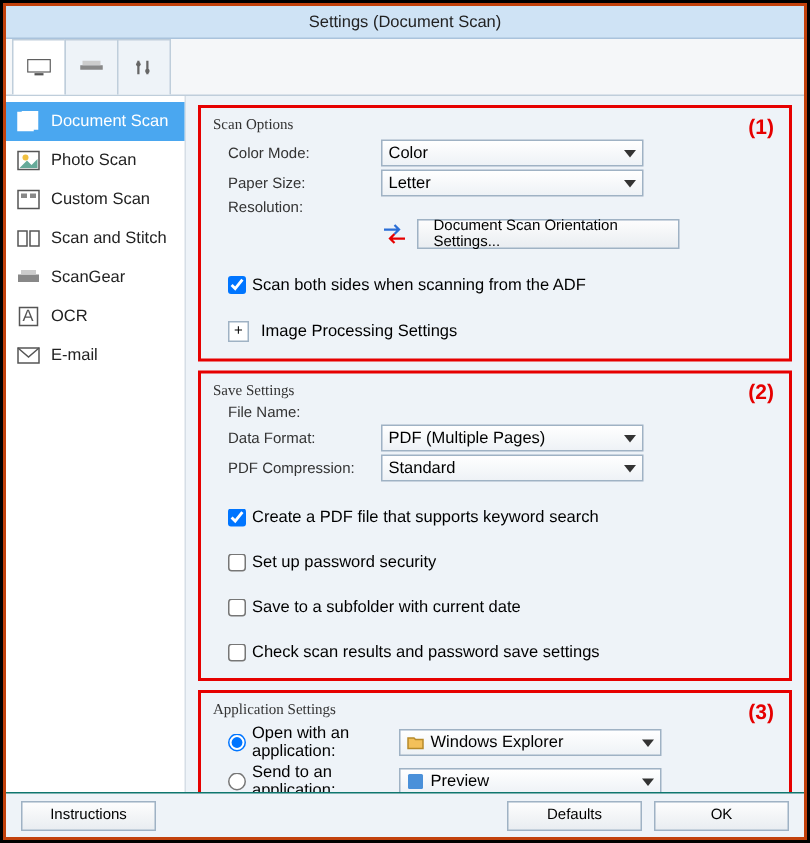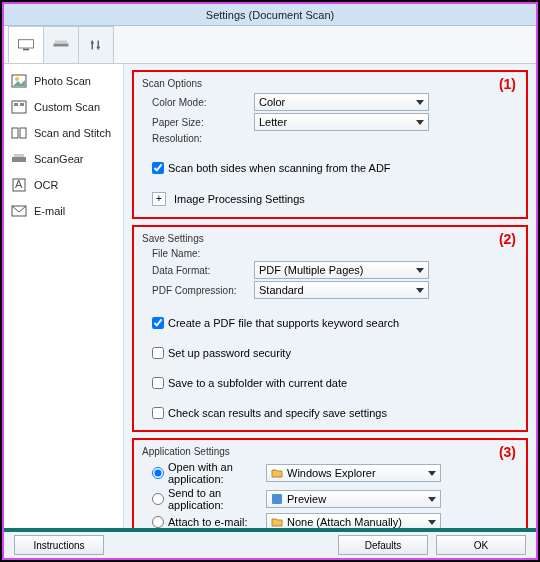--- a/index.html
+++ b/index.html
@@ -1,44 +1,44 @@
 <!DOCTYPE html>
 <html><head>
 <meta charset="utf-8">
 <style>
 * { box-sizing: border-box; margin: 0; padding: 0; font-family: "Segoe UI", Tahoma, sans-serif; font-size: 11px; }
 body { background: #fff; }
-.frame { width: 540px; height: 562px; border: 2px solid #000; background: #d946ef; position: relative; }
+.frame { width: 540px; height: 562px; border: 2px solid #000; background: #c2410c; position: relative; }
 .inner { position: absolute; inset: 2px; background: #eef3f8; display: flex; flex-direction: column; }
 .titlebar { height: 22px; background: #cfe3f5; display: flex; align-items: center; justify-content: center; color: #222; font-size: 11px; border-bottom: 1px solid #aac3dc; }
 .toolbar { height: 38px; background: #f5f7f9; border-bottom: 1px solid #bfcedb; display: flex; align-items: stretch; padding-left: 4px; }
 .toolbar .tab { width: 36px; display: flex; align-items: center; justify-content: center; border: 1px solid #bfcedb; border-bottom: none; margin-right: -1px; background: #eef3f8; cursor: pointer; }
 .toolbar .tab.active { background: #fff; }
 .toolbar svg, .sidebar svg { width: 18px; height: 14px; }
 .body { flex: 1; display: flex; overflow: hidden; }
 .sidebar { width: 120px; background: #fff; border-right: 1px solid #d6dee6; padding-top: 4px; }
 .sidebar .item { display: flex; align-items: center; height: 26px; padding: 0 6px; gap: 6px; color: #222; cursor: pointer; font-size: 10px; }
 .sidebar .item.active { background: #4aa7f0; color: #fff; }
 .sidebar .item .ic { width: 18px; height: 14px; display: flex; align-items: center; justify-content: center; }
 .content { flex: 1; padding: 6px 8px; overflow: auto; }
 .section { border: 2px solid #e60000; padding: 6px 8px 8px; margin-bottom: 6px; position: relative; background: transparent; }
 .section .num { position: absolute; top: 4px; right: 10px; color: #e60000; font-weight: bold; font-size: 14px; }
-.sec-title { font-size: 10px; color: #333; margin-bottom: 4px; }
+.sec-title { font-size: 10px; color: #333; margin-bottom: 4px; font-family: Liberation Serif, serif; }
 .row { display: flex; align-items: center; margin: 2px 0; }
 .lbl { width: 112px; color: #333; font-size: 10px; padding-left: 10px; }
 .combo, .textcombo { flex: 1; height: 18px; background: linear-gradient(#fff,#eef2f6); border: 1px solid #9fb2c4; display: flex; align-items: center; padding: 0 4px; font-size: 10px; position: relative; max-width: 175px; cursor: pointer; }
 .combo::after { content: ""; position: absolute; right: 4px; top: 6px; border-left: 4px solid transparent; border-right: 4px solid transparent; border-top: 5px solid #333; }
 .combo .ci { width: 12px; height: 12px; margin-right: 4px; display: inline-flex; }
 .btn { height: 20px; background: linear-gradient(#fdfdfd,#e9edf1); border: 1px solid #9fb2c4; font-size: 10px; padding: 0 10px; display: inline-flex; align-items: center; justify-content: center; cursor: pointer; }
 .flex-spacer { flex: 1; }
 .chk { display: flex; align-items: center; gap: 4px; margin: 18px 0 3px 10px; font-size: 10px; }
 .chk input { width: 12px; height: 12px; }
 .rad { display: flex; align-items: center; gap: 4px; font-size: 10px; padding-left: 10px; }
 .rad input { width: 12px; height: 12px; }
-.footer { height: 30px; border-top: 4px solid #0f766e; background: #eef3f8; display: flex; align-items: center; padding: 0 10px; gap: 8px; }
+.footer { height: 30px; border-top: 1px solid #0f766e; background: #eef3f8; display: flex; align-items: center; padding: 0 10px; gap: 8px; }
 .footer .btn { width: 90px; justify-content: center; }
 .exp-btn { width:14px; height:14px; border:1px solid #9fb2c4; display:inline-flex; align-items:center; justify-content:center; font-size:10px; line-height:10px; margin-right:4px; background:#fff; cursor:pointer; }
 .arrows { display:inline-flex; align-items:center; margin-right:6px; }
 </style>
 </head>
 <body>
 <div class="frame">
 <div class="inner">
 <div class="titlebar">Settings (Document Scan)</div>
 
@@ -60,20 +60,29 @@
             <rect x="6" y="2" width="2" height="12" fill="#666"></rect>
             <circle cx="7" cy="5" r="2" fill="#666"></circle>
             <rect x="14" y="2" width="2" height="12" fill="#666"></rect>
             <circle cx="15" cy="11" r="2" fill="#666"></circle>
           </svg>
         </div>
 </div>
 
 <div class="body">
 <div class="sidebar">
+  <div class="item active">
+            <span class="ic">
+              <svg viewBox="0 0 16 14">
+                <rect x="1" y="1" width="10" height="12" fill="#fff" stroke="#fff"></rect>
+                <rect x="4" y="0" width="10" height="12" fill="#fff" stroke="#fff"></rect>
+              </svg>
+            </span>
+            <span>Document Scan</span>
+          </div>
   <div class="item">
             <span class="ic">
               <svg viewBox="0 0 16 14">
                 <rect x="1" y="1" width="14" height="12" fill="none" stroke="#555"></rect>
                 <circle cx="6" cy="5" r="2" fill="#f0c040"></circle>
                 <path d="M2 12 L7 7 L10 10 L14 6 L14 12 Z" fill="#6a9"></path>
               </svg>
             </span>
             <span>Photo Scan</span>
           </div>
@@ -138,20 +147,30 @@
             </div>
   <div class="row">
               <div class="lbl">Paper Size:</div>
               <div class="combo">
                 <span>Letter</span>
               </div>
             </div>
   <div class="row">
               <div class="lbl">Resolution:</div>
             </div>
+  <div class="row">
+              <div class="lbl"></div>
+    <span class="arrows">
+                <svg width="18" height="14" viewBox="0 0 18 14">
+                  <path d="M2 4 L12 4 M9 1 L12 4 L9 7" stroke="#2a6ed6" fill="none" stroke-width="1.5"></path>
+                  <path d="M16 10 L6 10 M9 7 L6 10 L9 13" stroke="#e60000" fill="none" stroke-width="1.5"></path>
+                </svg>
+              </span>
+    <div class="btn" style="max-width:175px; flex:1;">Document Scan Orientation Settings...</div>
+  </div>
   <label class="chk">
               <input type="checkbox" checked="" style="">
               <span>Scan both sides when scanning from the ADF</span>
             </label>
   <div class="chk">
               <span class="exp-btn">+</span>
               <span>Image Processing Settings</span>
             </div>
 </div>
 
@@ -180,21 +199,21 @@
   <label class="chk">
               <input type="checkbox" style="">
               <span>Set up password security</span>
             </label>
   <label class="chk">
               <input type="checkbox" style="">
               <span>Save to a subfolder with current date</span>
             </label>
   <label class="chk">
               <input type="checkbox" style="">
-              <span>Check scan results and specify save settings</span>
+              <span>Check scan results and password save settings</span>
             </label>
 </div>
 
 <div class="section">
   <div class="num">(3)</div>
   <div class="sec-title">Application Settings</div>
   <div class="row">
               <label class="rad" style="width:124px">
                 <input type="radio" name="ap" checked="" style="">
                 <span>Open with an application:</span>

